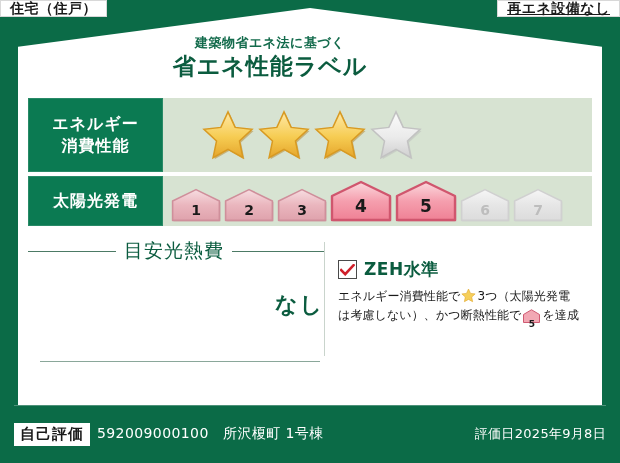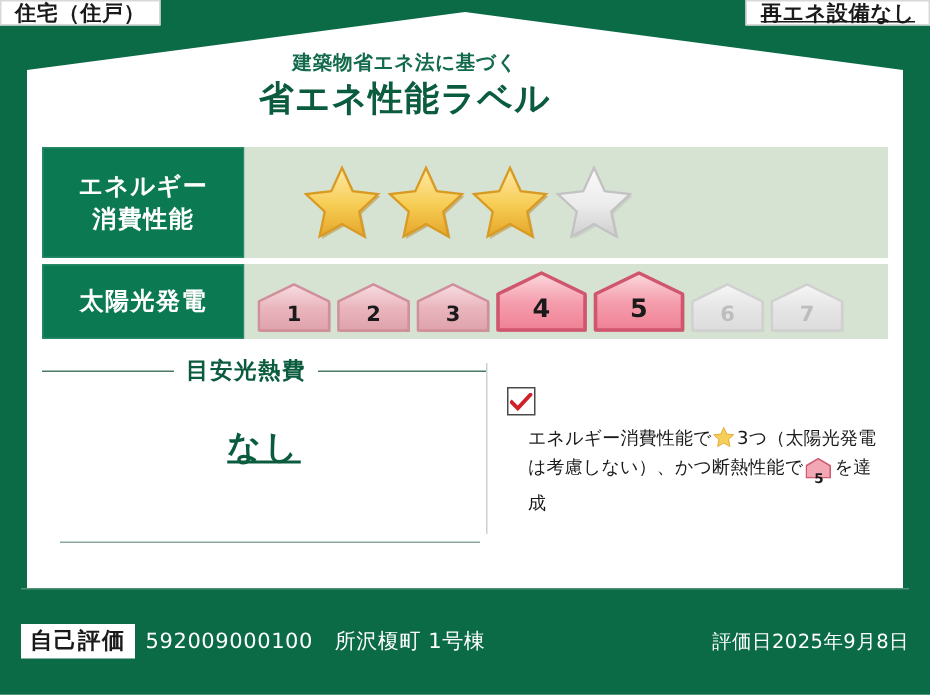--- a/index.html
+++ b/index.html
@@ -94,54 +94,53 @@
   .divider-v{
     position:absolute;left:0;top:6px;bottom:22px;width:1px;background:#c9d4cc;
   }
 
   .cost-head{
     display:flex;align-items:center;gap:8px;margin-top:2px;
   }
   .cost-head .rule{flex:1;height:1px;background:#4c7a65;}
   .cost-head .rule.short{max-width:88px;flex:none;width:88px;}
   .cost-title{
-    color:#0b5c3f;font-size:15px;font-weight:700;letter-spacing:1px;white-space:nowrap;
+    color:#0b5c3f;font-size:19px;font-weight:400;letter-spacing:1px;white-space:nowrap;
   }
   .cost-value{
-    text-align:center;color:#0b5c3f;font-size:22px;font-weight:700;
-    letter-spacing:2px;margin-top:26px;text-decoration:underline;
+    text-align:right;color:#0b5c3f;font-size:22px;font-weight:700;
+    letter-spacing:2px;margin-top:26px;
   }
   .cost-bottom-rule{
     position:absolute;left:12px;right:4px;bottom:16px;height:1px;background:#8aa79a;
   }
 
   
   .zeh-head{display:flex;align-items:center;gap:7px;margin-top:22px;}
   .check-box{
     width:19px;height:19px;border:1.5px solid #4a4a4a;background:#fff;
     display:flex;align-items:center;justify-content:center;box-sizing:border-box;
   }
   .zeh-title{color:#0b5c3f;font-size:17px;font-weight:700;letter-spacing:0.5px;}
   .zeh-desc{
     margin-top:6px;color:#1a1a1a;font-size:12px;line-height:1.62;
     letter-spacing:0.1px;
-    margin-left:14px;
   }
   .inline-star{vertical-align:-3px;margin:0 1px;}
   .inline-badge{
     display:inline-block;vertical-align:-4px;margin:0 2px;position:relative;
   }
   .inline-badge .n{
     position:absolute;left:0;right:0;bottom:1px;text-align:center;
     font-size:9px;font-weight:700;color:#1a1a1a;line-height:1;
   }
 
   
   .footer{
-    position:absolute;left:0;bottom:0;width:620px;height:71px;
+    position:absolute;left:0;bottom:0;width:620px;height:58px;
     background:#0b6b47;display:flex;align-items:center;
     padding:0 14px;box-sizing:border-box;
   }
   .footer-line{
     position:absolute;left:14px;right:14px;top:0;height:1px;background:#4d9179;
   }
   .self-badge{
     background:#ffffff;color:#1a1a1a;font-size:15px;font-weight:700;
     letter-spacing:1px;padding:2px 6px;margin-right:7px;white-space:nowrap;
   }
@@ -345,20 +344,21 @@
 
       <div class="lower-right">
         <div class="divider-v"></div>
 
         <div class="zeh-head">
           <div class="check-box">
             <svg width="15" height="12" viewBox="0 0 15 12">
               <path d="M1.2 6.2 L5.2 10.2 L13.6 1.2" fill="none" stroke="#d0202a" stroke-width="2.6" stroke-linecap="square"></path>
             </svg>
           </div>
+          <div class="zeh-title">ZEH水準</div>
         </div>
 
         <div class="zeh-desc">
           <span>エネルギー消費性能で</span><svg class="inline-star" width="15" height="15" viewBox="0 0 24 24">
                <path d="M12 1.6 L15.2 8.6 L22.6 9.4 L17.1 14.5 L18.6 21.9 L12 18.2 L5.4 21.9 L6.9 14.5 L1.4 9.4 L8.8 8.6 Z" fill="#f6cf5a" stroke="#e0a92e" stroke-width="1"></path>
              </svg><span>3つ（太陽光発電</span><br>
           <span>は考慮しない）、かつ断熱性能で</span><span class="inline-badge">
                <svg width="17" height="14" viewBox="0 0 34 28">
                  <path d="M1 11 L17 1.5 L33 11 L33 27 L1 27 Z" fill="#f2a8b4" stroke="#cf5a72" stroke-width="2"></path>
                </svg>

